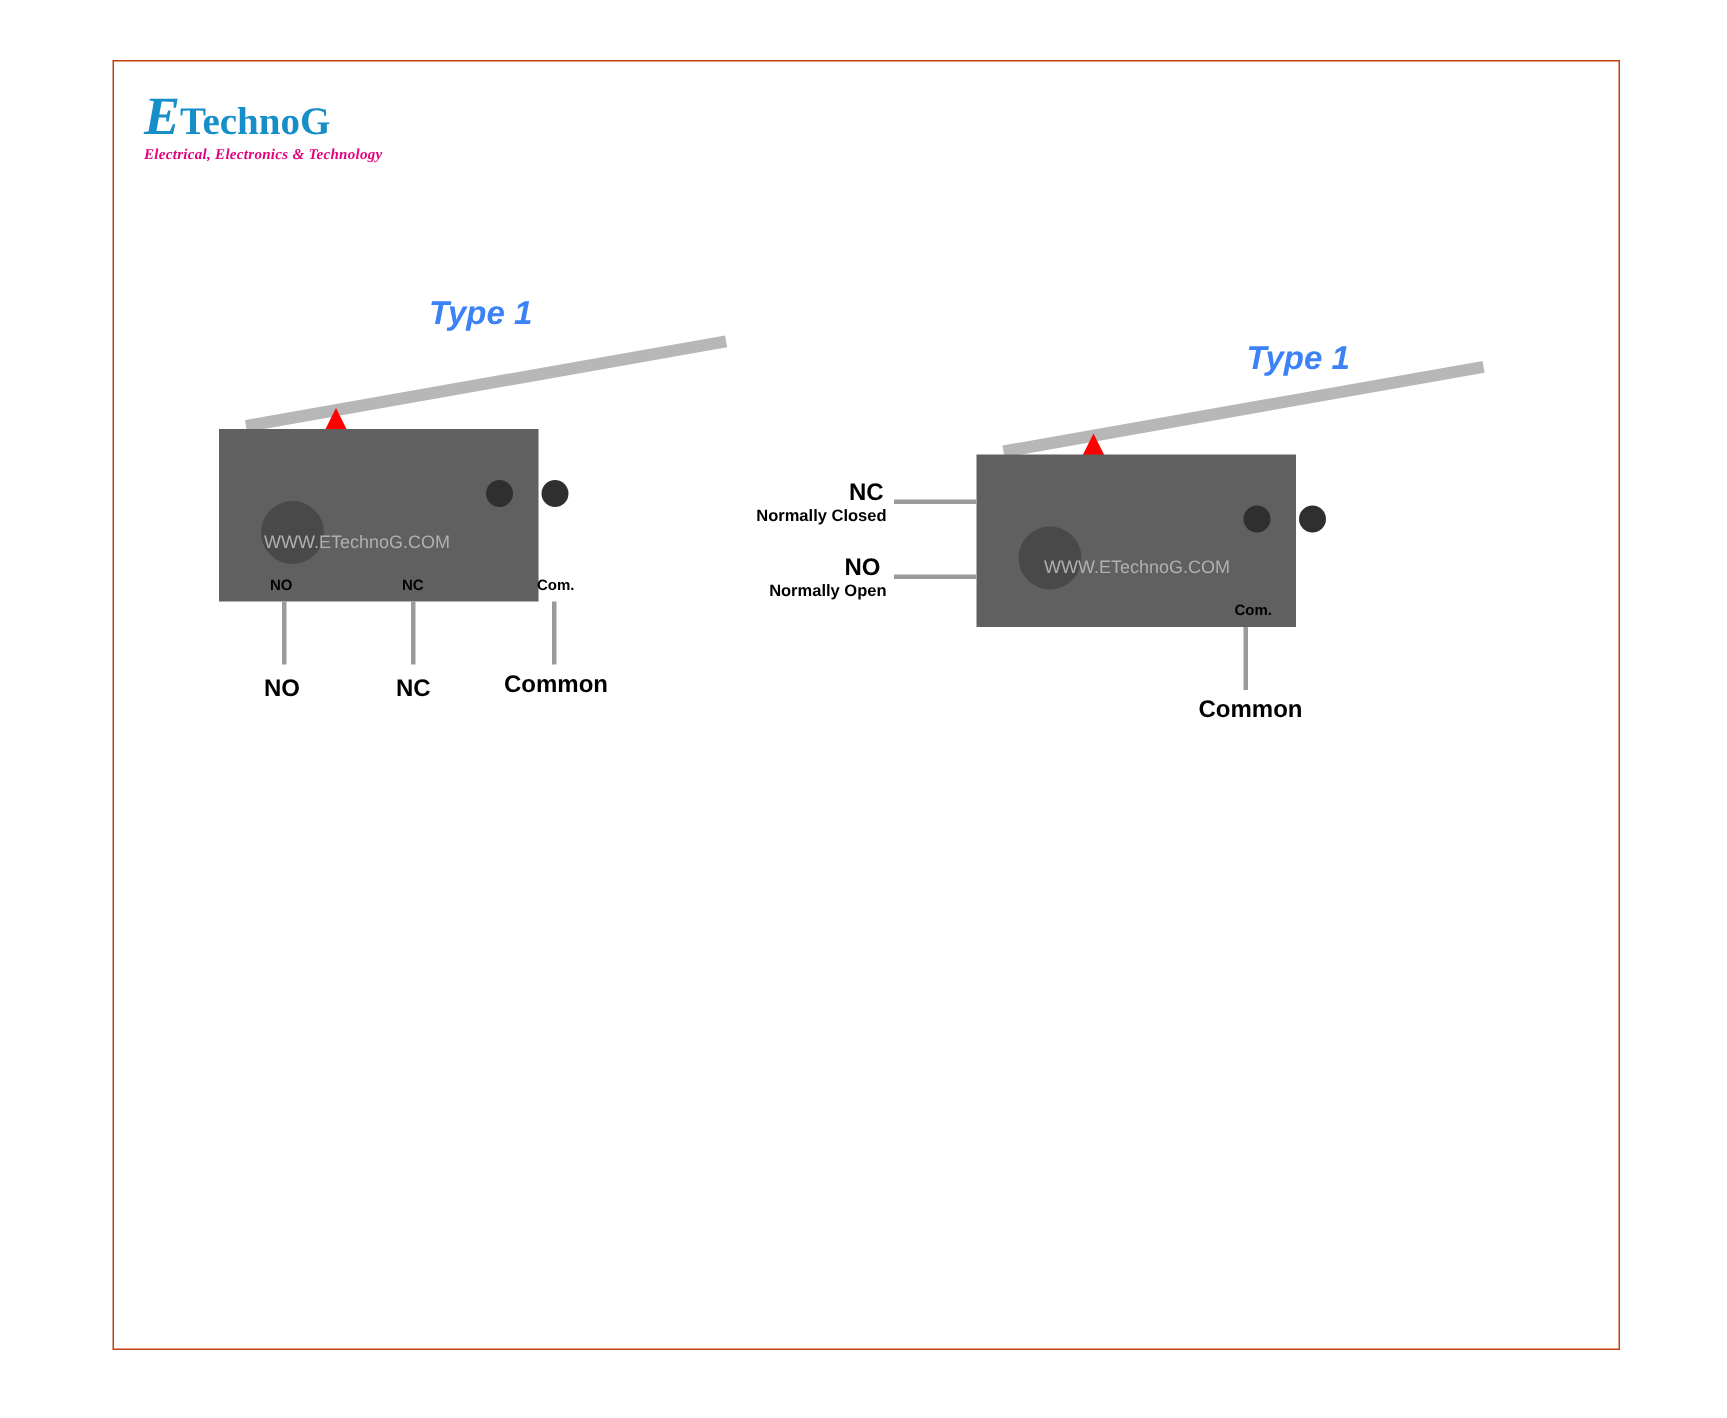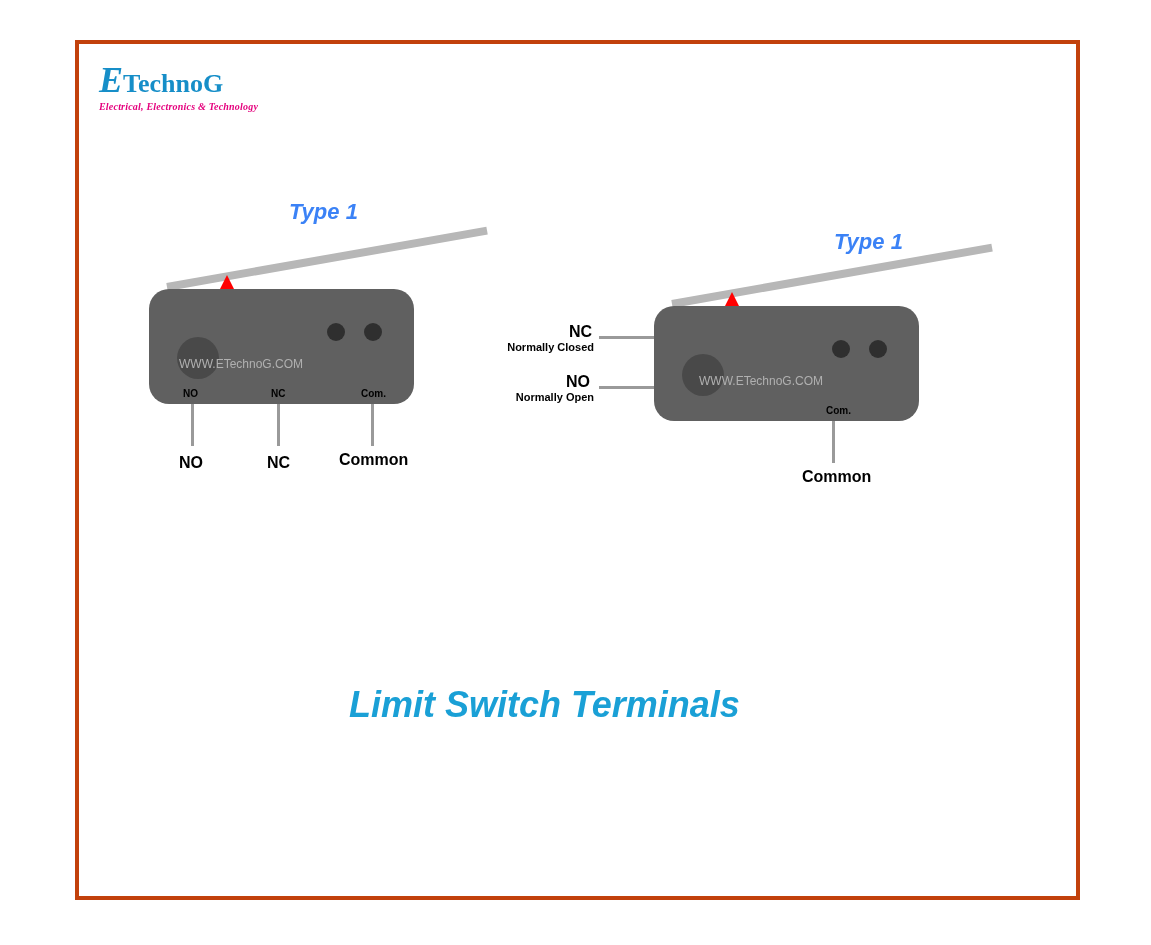--- a/index.html
+++ b/index.html
@@ -1,44 +1,43 @@
 <!DOCTYPE html>
 <html><head>
   <meta charset="utf-8">
   <style>
     * { margin: 0; padding: 0; box-sizing: border-box; }
     body { background: #fff; width: 1151px; height: 945px; font-family: Arial, sans-serif; position: relative; }
     .frame {
       position: absolute;
       left: 75px; top: 40px;
       width: 1005px; height: 860px;
-      border: 4px solid #c2410c;
+      border: 1px solid #c2410c;
       background: #fff;
     }
     .logo {
       position: absolute;
       left: 20px; top: 15px;
       font-family: "Times New Roman", serif;
     }
     .logo .brand { font-size: 26px; color: #168ec8; font-weight: bold; }
     .logo .brand .e { font-size: 36px; font-style: italic; }
     .logo .tag { font-size: 10px; color: #e5007d; font-style: italic; font-weight: bold; letter-spacing: 0.2px; }
     .type-label {
       position: absolute;
       font-weight: bold;
       font-style: italic;
       font-size: 22px;
       color: #3b82f6;
     }
     .switch-assembly { position: absolute; }
     .switch-body {
       position: absolute;
-      width: 265px; height: 115px;
+      width: 213px; height: 115px;
       background: #606060;
-      border-radius: 20px;
     }
     .lever {
       position: absolute;
       width: 325px; height: 8px;
       background: #b7b7b7;
       transform-origin: left center;
       transform: rotate(-10deg);
     }
     .plunger {
       position: absolute;
@@ -155,15 +154,14 @@
 
     <div class="pin-label" style="left:-85px; top:17px; text-align:right;">NC</div>
     <div class="pin-sublabel" style="left:-150px; top:35px; width:90px; text-align:right; font-weight:bold;">Normally Closed</div>
 
     <div class="pin-label" style="left:-88px; top:67px; text-align:right;">NO</div>
     <div class="pin-sublabel" style="left:-150px; top:85px; width:90px; text-align:right; font-weight:bold;">Normally Open</div>
 
     <div class="pin-label" style="left:148px; top:162px;">Common</div>
   </div>
 
-  <div class="main-title" style="left:270px; top:640px;">Limit Switch Terminals</div>
 
 </div>
 
 </body></html>

